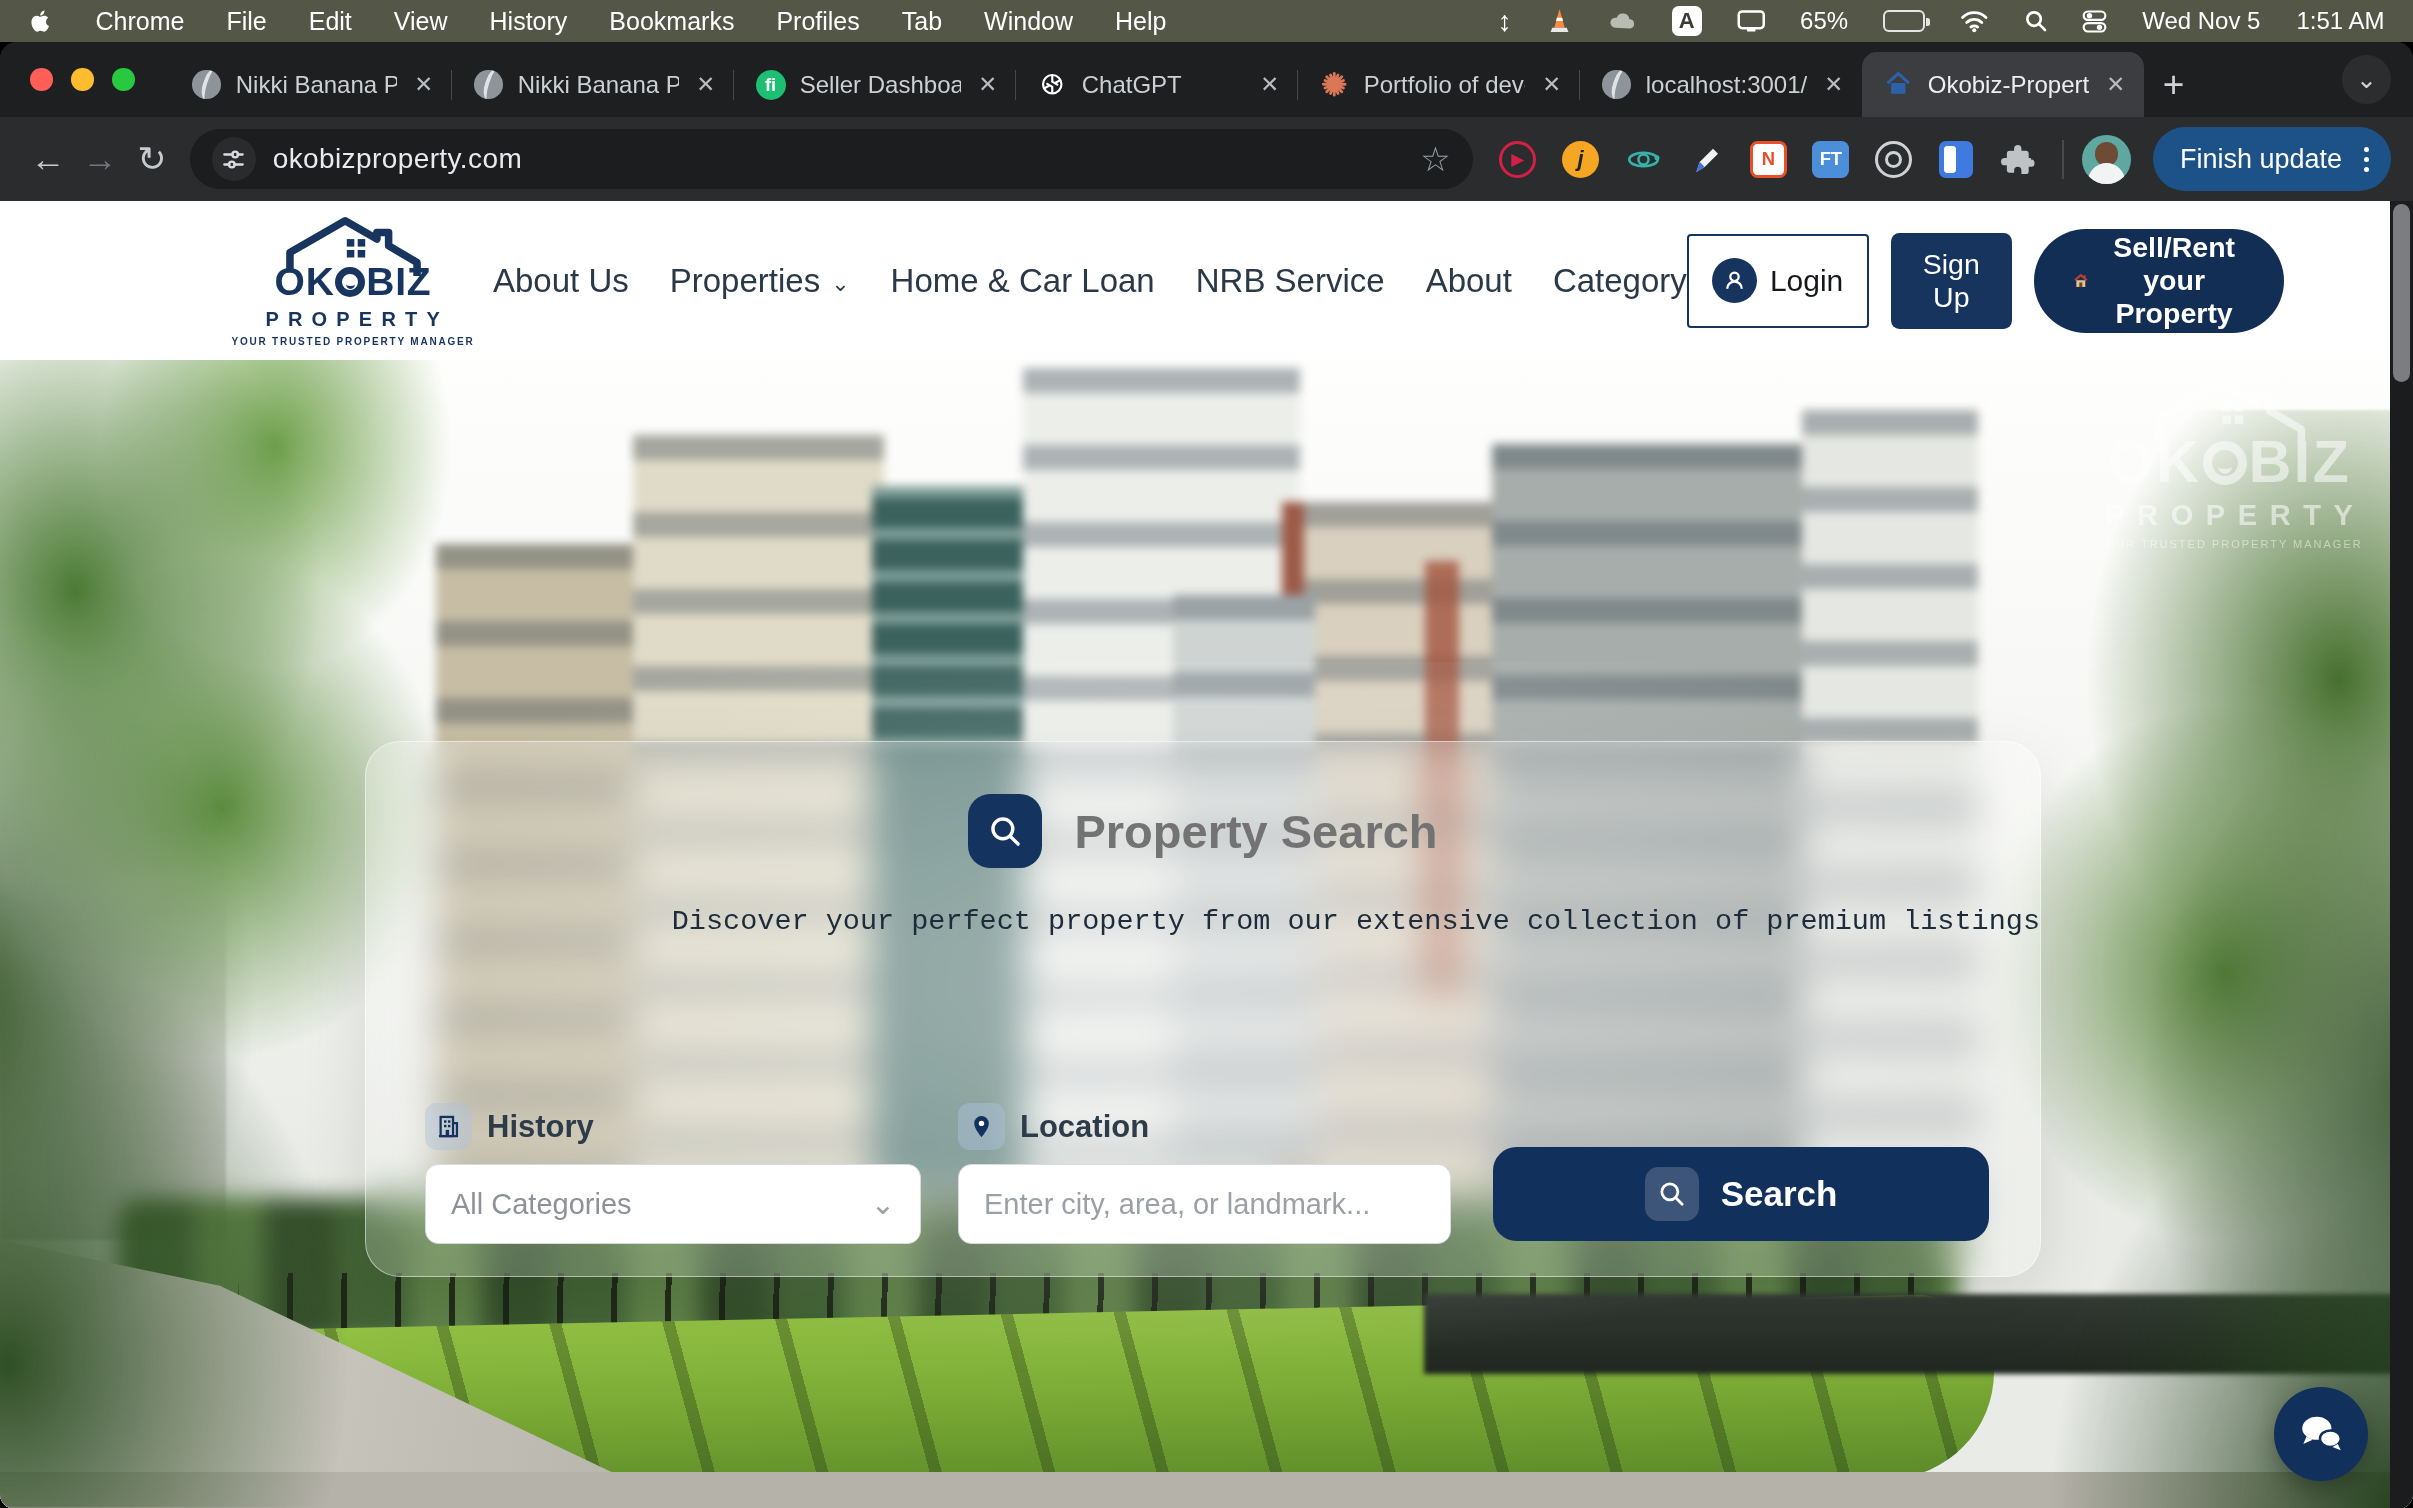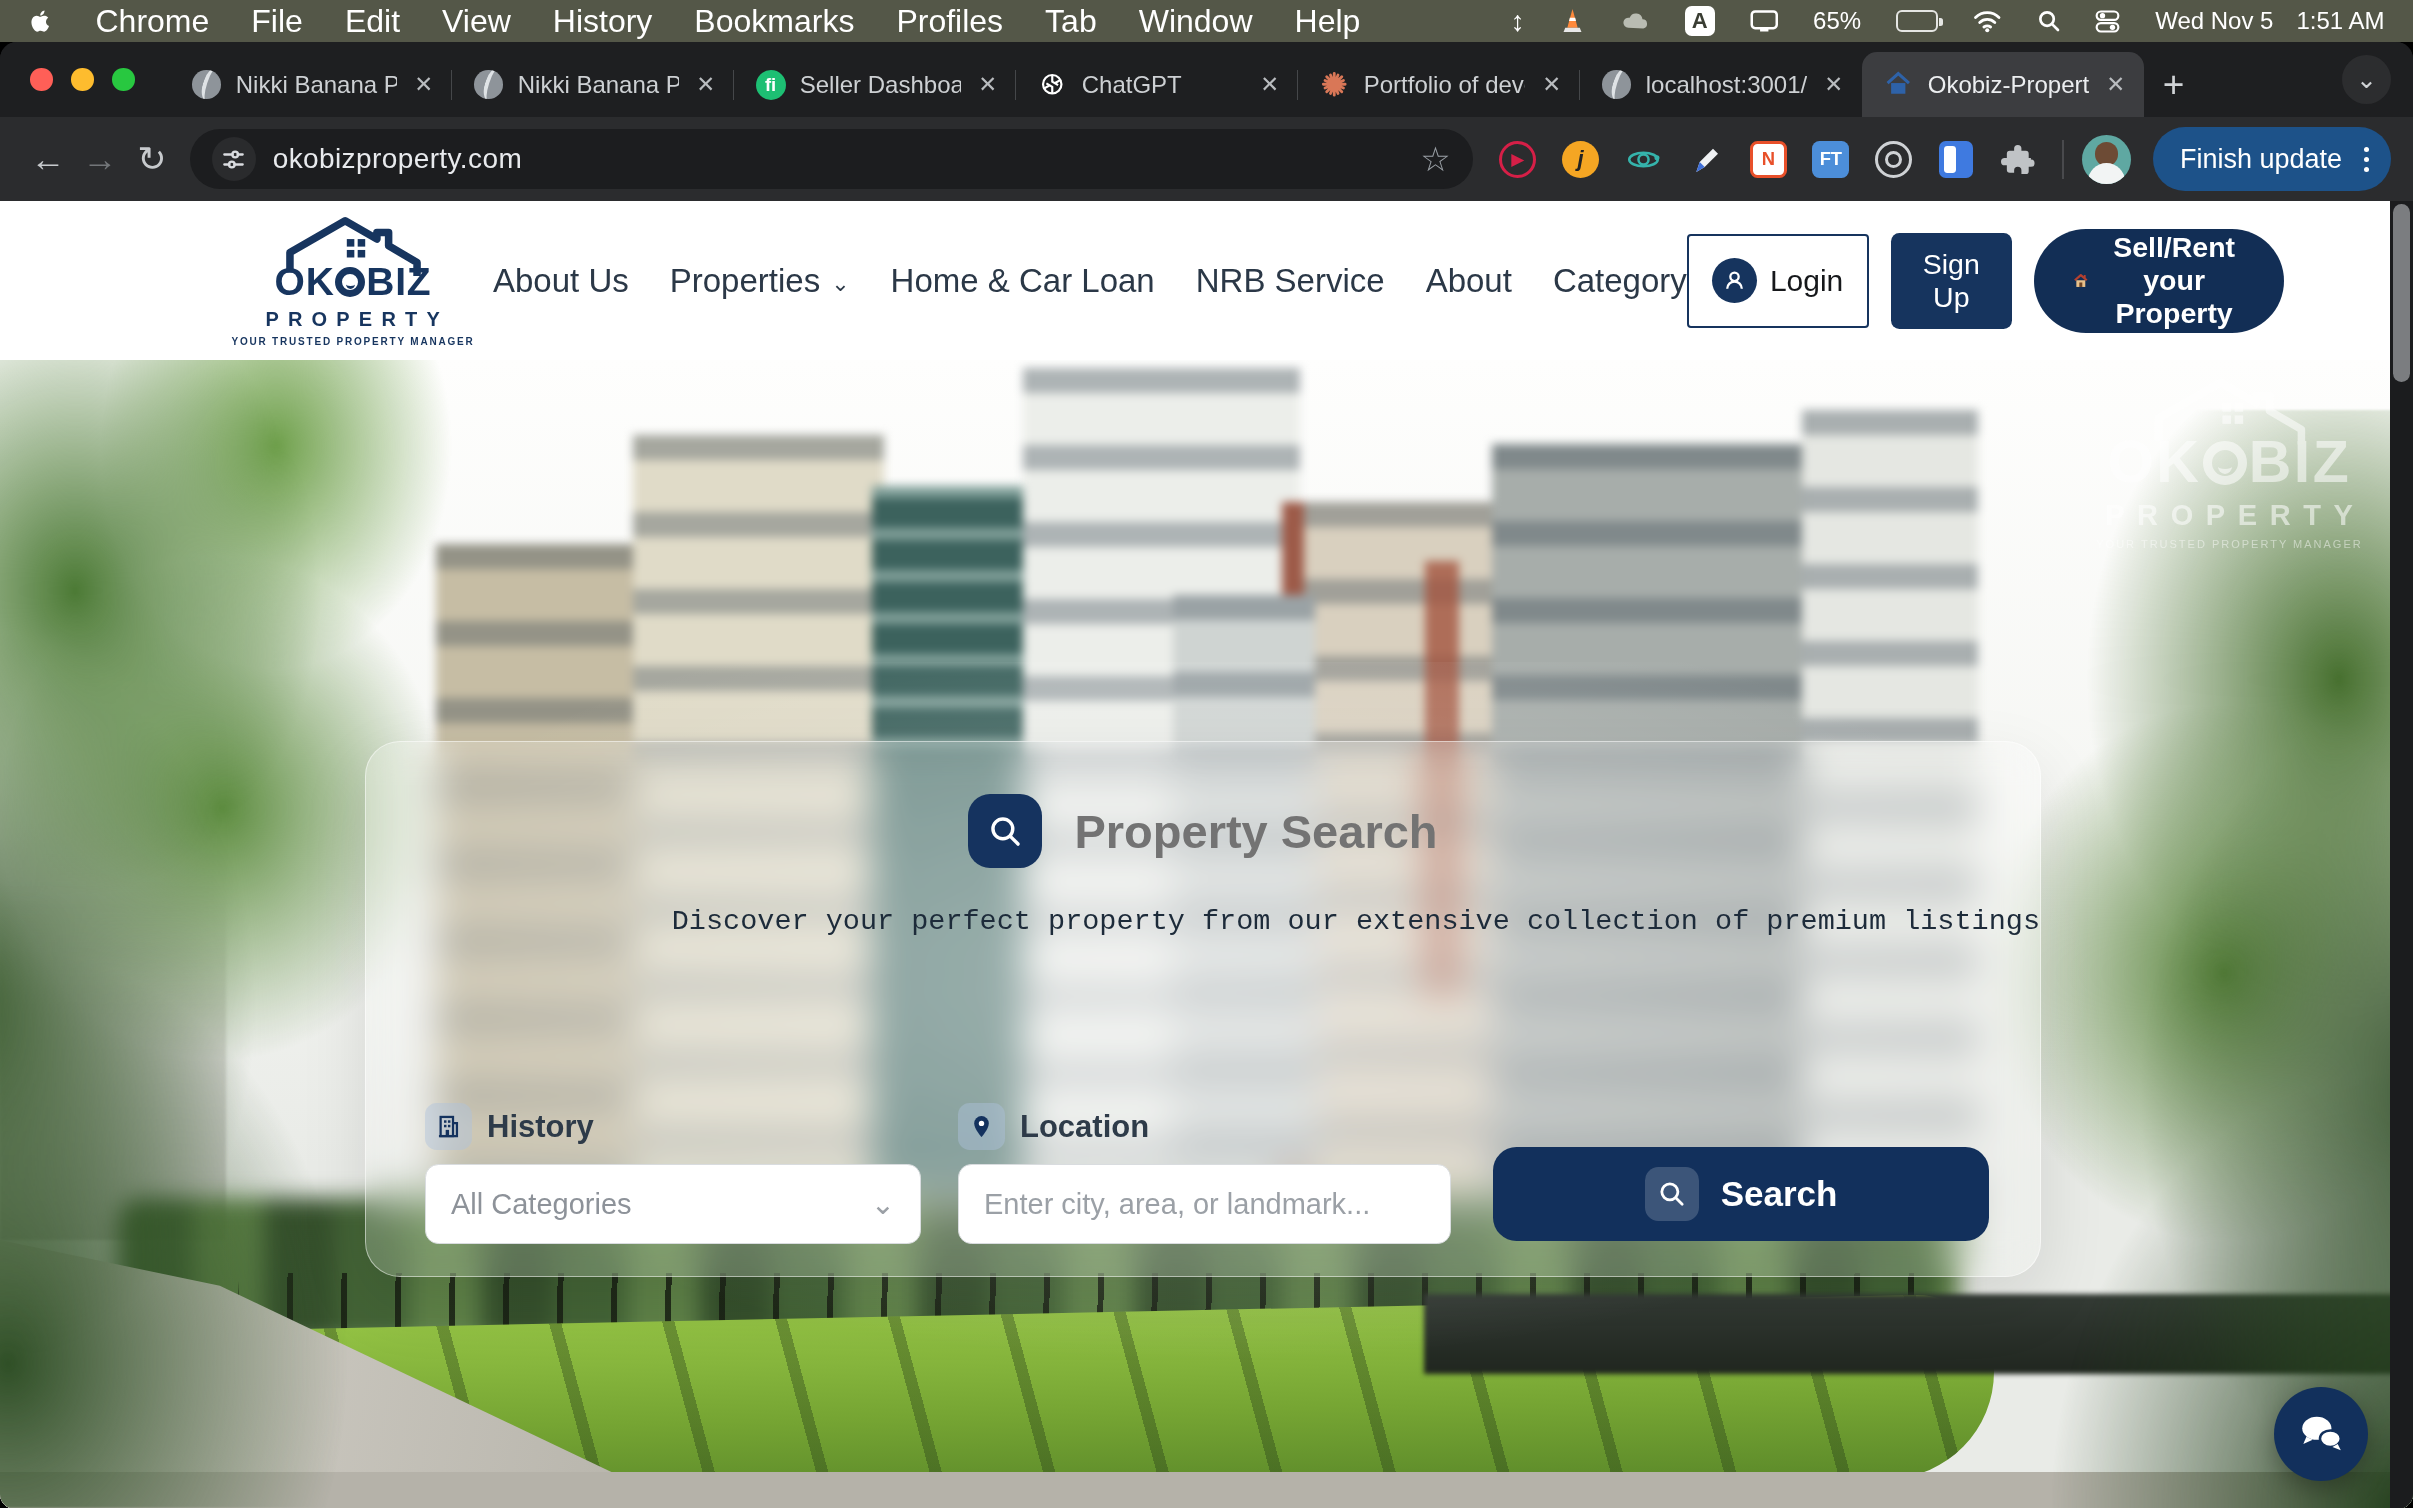--- a/index.html
+++ b/index.html
@@ -3,35 +3,35 @@
 <meta charset="utf-8">
 <style>
   html,body{margin:0;padding:0;background:#000;}
   *{box-sizing:border-box;}
   .screen{position:relative;width:2413px;height:1508px;overflow:hidden;background:#000;
           font-family:"Liberation Sans",sans-serif;-webkit-font-smoothing:antialiased;}
 
   
   .menubar{position:absolute;top:0;left:0;right:0;height:42px;background:#545748;
            display:flex;align-items:center;color:#fff;padding:0 28.5px;z-index:50;}
-  .mb-left{display:flex;align-items:center;gap:42px;font-size:32px;}
+  .mb-left{display:flex;align-items:center;gap:42px;font-size:25px;}
   .mb-apple svg{width:25px;height:30px;display:block;}
   .mb-app{font-weight:700;}
   .mb-item{font-weight:400;}
   .mb-right{margin-left:auto;display:flex;align-items:center;gap:35px;font-size:24px;}
   .mb-ico{display:flex;align-items:center;justify-content:center;}
   .updown{font-size:28.5px;font-weight:700;}
   .abox{width:30px;height:30px;background:#fff;border-radius:6.7px;color:#3a3d33;
         font-weight:700;font-size:22px;display:flex;align-items:center;justify-content:center;}
   .batt{position:relative;width:42px;height:22px;border:2.5px solid rgba(255,255,255,.85);
         border-radius:5.9px;padding:2.5px;}
   .batt::after{content:'';position:absolute;right:-6.7px;top:5.9px;width:4.2px;height:8.4px;
         background:rgba(255,255,255,.85);border-radius:0 2.5px 2.5px 0;}
   .batt .lvl{height:100%;width:62%;background:#fff;border-radius:1.7px;}
-  .mb-date{display:flex;gap:23px;}
+  .mb-date{display:flex;gap:36px;}
 
   
   .window{position:absolute;top:42px;left:0;width:2413px;height:1467px;background:#202124;
           border-radius:17px 17px 15px 15px;overflow:hidden;}
 
   .tabstrip{height:75px;background:#1e1f21;display:flex;align-items:flex-end;padding-left:30px;}
   .lights{display:flex;gap:18.4px;align-items:center;height:75px;padding-right:35px;}
   .light{width:22.6px;height:22.6px;border-radius:50%;}
   .light.red{background:#ff5f57;}.light.yellow{background:#febc2e;}.light.green{background:#28c840;}
   .tabs{display:flex;align-items:flex-end;}

